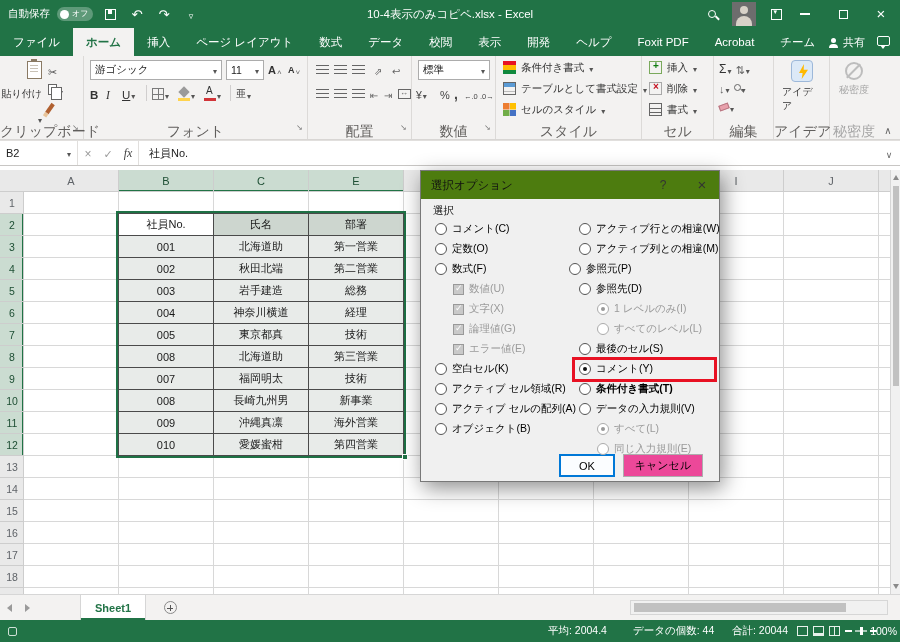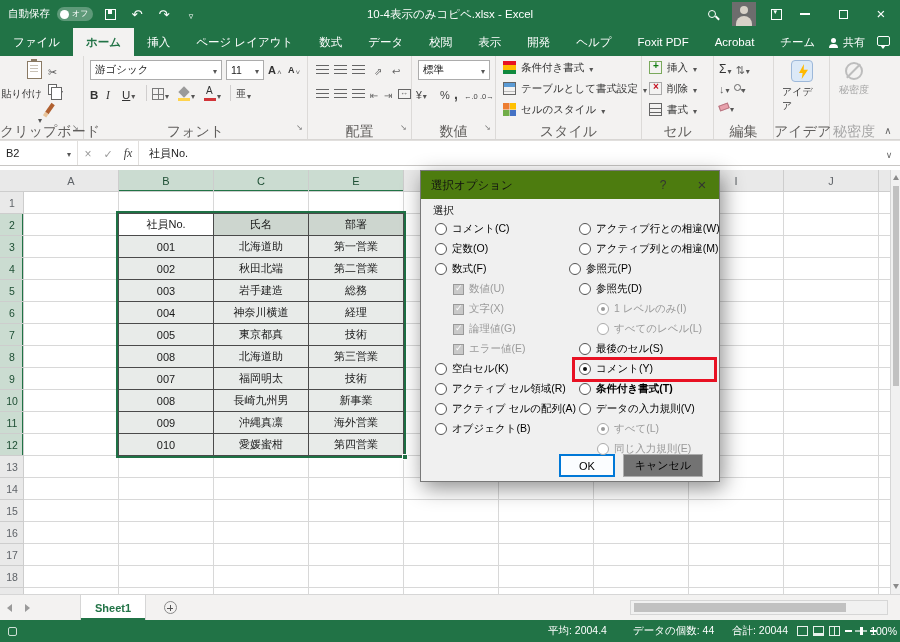--- a/index.html
+++ b/index.html
@@ -162,21 +162,21 @@
 .opt{position:absolute;display:flex;align-items:center;gap:5px;height:16px;white-space:nowrap;color:#000}
 .opt.dis{color:#9a9a9a}
 .olab{font-size:10.5px}
 .rb{width:12px;height:12px;border:1px solid #555;border-radius:50%;background:#fff;position:relative;flex:none;display:inline-block}
 .rb.on::after{content:"";position:absolute;left:3px;top:3px;width:4px;height:4px;border-radius:50%;background:#111}
 .rb.dis{border-color:#ababab}
 .rb.dis.on::after{background:#999}
 .cb{width:11px;height:11px;border:1px solid #999;background:#c9c9c9;position:relative;flex:none;display:inline-block}
 .cb.on::after{content:"✓";position:absolute;left:1px;top:-2px;font-size:9px;color:#fff;font-weight:bold}
 #red-box{position:absolute;left:151px;top:186px;width:145px;height:25px;border:3px solid #e81123;z-index:5;pointer-events:none}
-.btn{position:absolute;top:283px;height:23px;display:flex;align-items:center;justify-content:center;font-size:11px;background:#737373;border:1px solid #adadad;color:#000}
+.btn{position:absolute;top:283px;height:23px;display:flex;align-items:center;justify-content:center;font-size:11px;background:#ec4899;border:1px solid #adadad;color:#000}
 .btn.ok{left:138px;width:56px;background:#fbfdff;border:2px solid #0078d7}
 .btn.cancel{left:202px;width:80px}
 
 #tabstrip{position:absolute;left:0;top:594px;width:900px;height:26px;background:#f3f2f1;border-top:1px solid #d6d6d6;display:flex;align-items:center}
 .nav{width:18px;height:100%;display:inline-flex;align-items:center;justify-content:center}
 .tri-l{width:0;height:0;border-top:4px solid transparent;border-bottom:4px solid transparent;border-right:5px solid #9a9a9a}
 .tri-r{width:0;height:0;border-top:4px solid transparent;border-bottom:4px solid transparent;border-left:5px solid #9a9a9a}
 #sheet-tab{margin-left:44px;height:100%;display:inline-flex;align-items:center;padding:0 14px;background:#fff;color:#217346;font-weight:bold;font-size:11px;box-shadow:inset 0 -2px 0 #217346;border-left:1px solid #d6d6d6;border-right:1px solid #d6d6d6}
 .addsheet{margin-left:14px;width:20px;height:20px;display:inline-flex;align-items:center;justify-content:center}
 .plus-ic{width:13px;height:13px;border-radius:50%;border:1px solid #8a8a8a;position:relative;display:inline-block}

